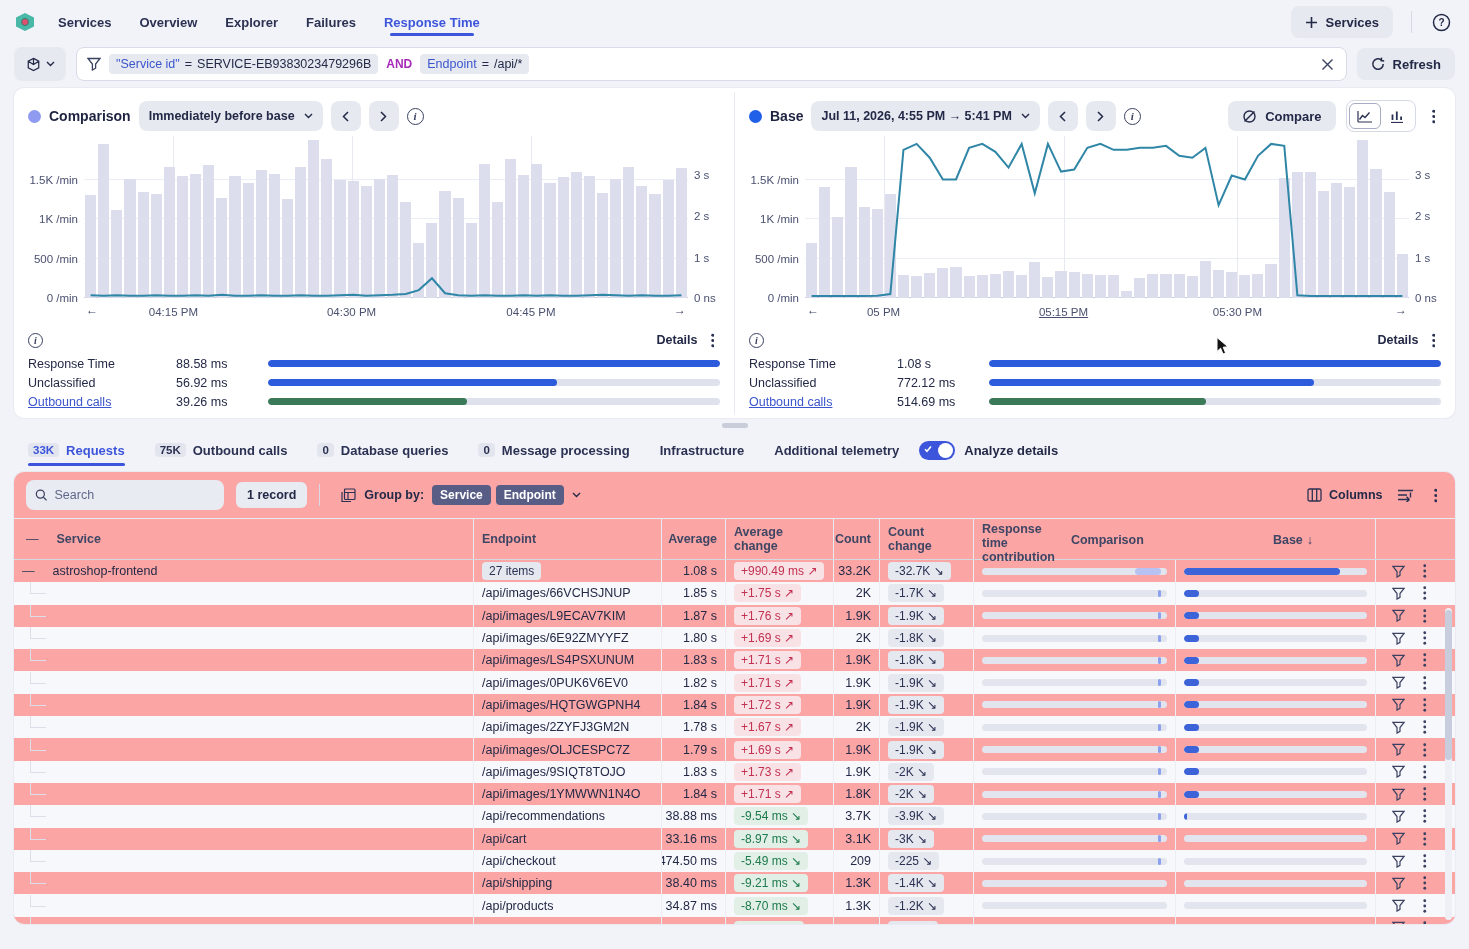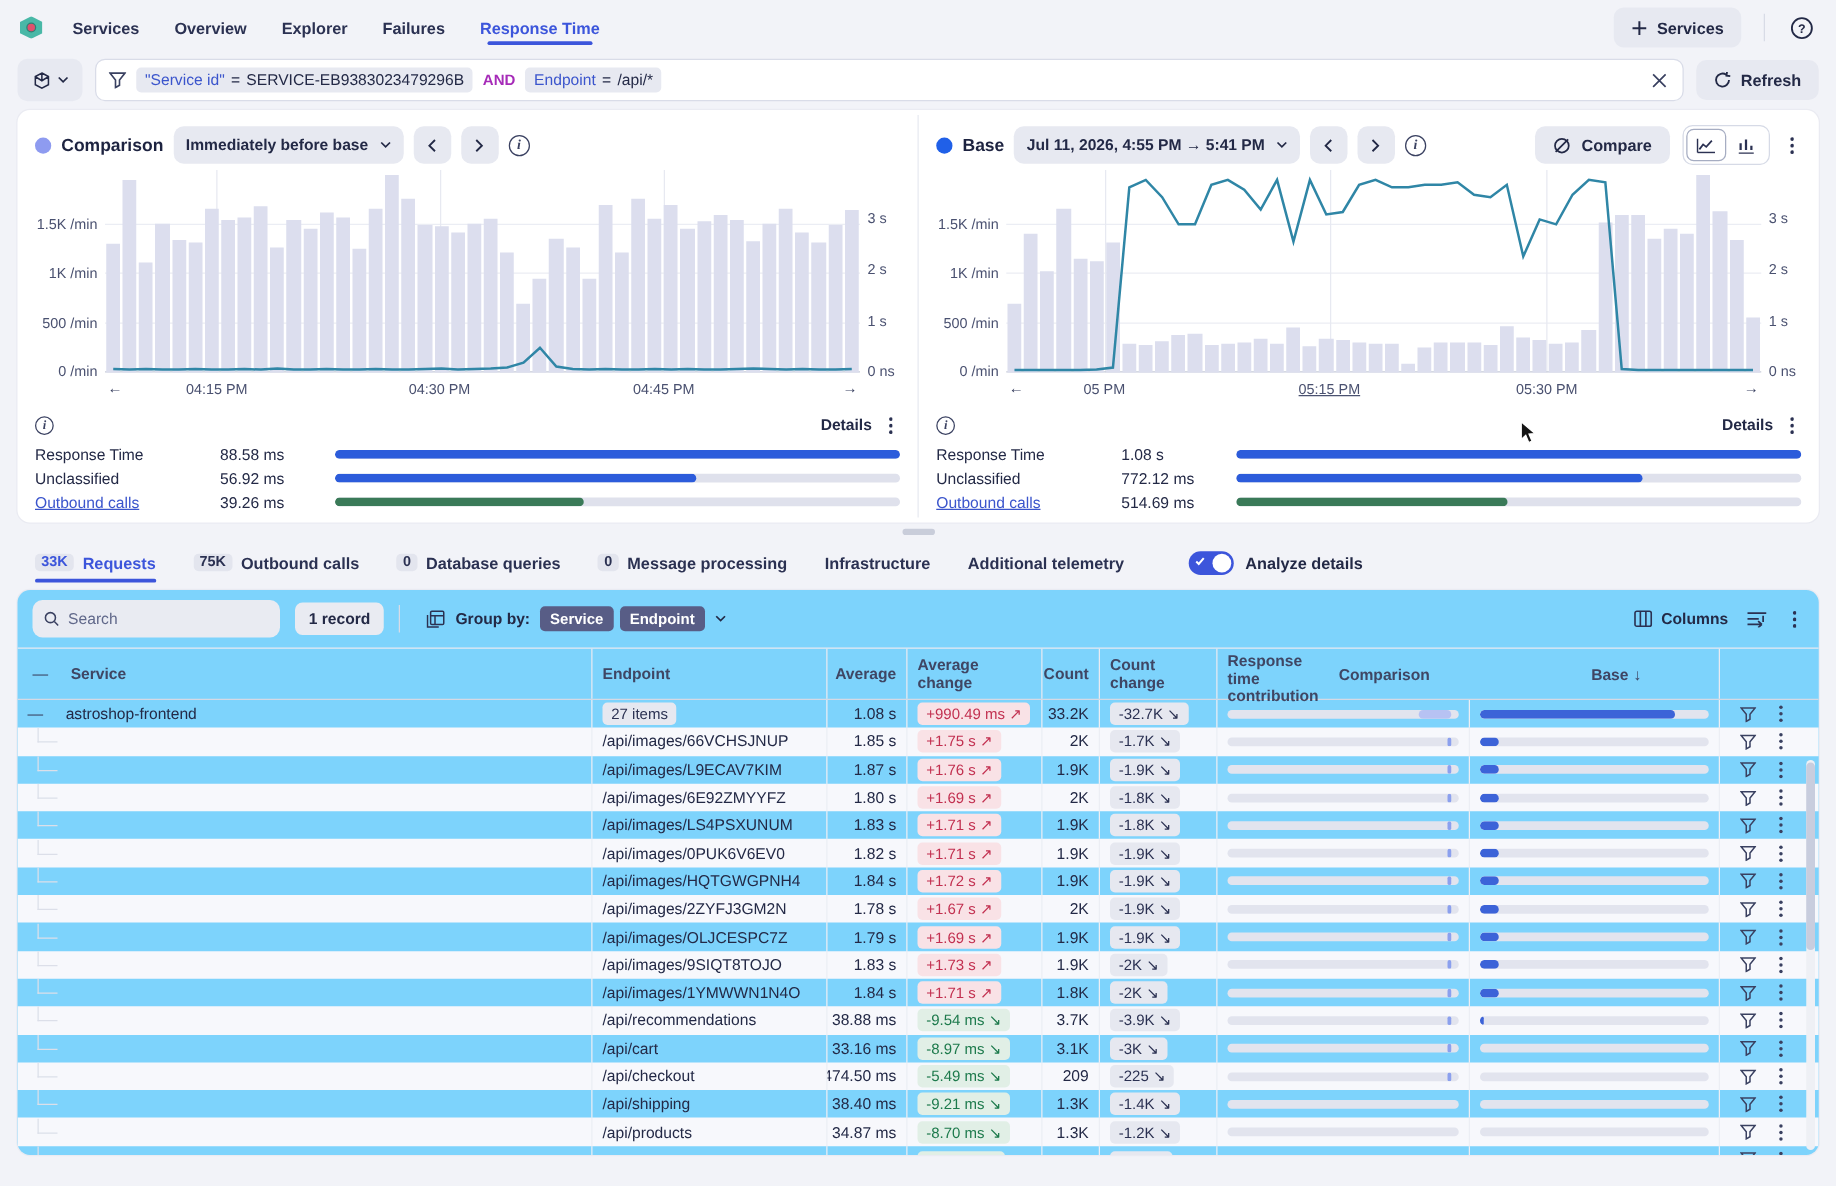--- a/index.html
+++ b/index.html
@@ -75,32 +75,32 @@
   .hs-row { display:flex; align-items:center; height:19px; font-size:12.5px; }
   .hs-label { width:148px; color:#232946; flex:none; }
   .hs-label.link { color:#3b55cc; text-decoration:underline; cursor:pointer; }
   .hs-value { width:92px; color:#232946; flex:none; }
   .hs-track { flex:1; height:7px; border-radius:4px; background:#dfe1ec; overflow:hidden; }
   .hs-fill { height:100%; border-radius:4px; }
 
   .section-handle { width:26px; height:5px; border-radius:3px; background:#c9cdda; margin:5px auto 0; cursor:row-resize; }
 
   
-  .tabsrow { height:44px; display:flex; align-items:center; padding:0 28px; gap:46px; }
+  .tabsrow { height:44px; display:flex; align-items:center; padding:0 28px; gap:14px; }
   .tab { display:flex; align-items:center; gap:7px; font-weight:700; color:#2b3152; position:relative; padding:10px 0; cursor:pointer; font-size:13px; }
   .tab .badge { background:#e3e5ee; border-radius:4px; padding:1px 5px; font-size:11.5px; }
   .tab.active { color:#3c55db; }
   .tab.active::after { content:""; position:absolute; left:0; right:0; bottom:2px; height:3px; border-radius:2px; background:#3c55db; }
   .toggle-wrap { display:flex; align-items:center; gap:9px; margin-left:6px; font-weight:700; }
   .toggle { width:36px; height:19px; border-radius:10px; background:#3c55db; position:relative; cursor:pointer; flex:none; }
   .toggle .knob { position:absolute; right:2px; top:2px; width:15px; height:15px; border-radius:50%; background:#fff; }
   .toggle .check { position:absolute; left:5px; top:4px; }
 
   
-  .table-card { margin:0 14px; background:#7dd3fc; border-radius:10px; height:452px; overflow:hidden; position:relative; box-shadow:0 0 0 1px rgba(40,50,90,0.04); }
+  .table-card { margin:0 14px; background:#fca5a5; border-radius:10px; height:452px; overflow:hidden; position:relative; box-shadow:0 0 0 1px rgba(40,50,90,0.04); }
   .toolbar { height:46px; display:flex; align-items:center; padding:0 12px; gap:12px; }
   .searchbox { width:198px; height:30px; background:#e9ebf2; border-radius:8px; display:flex; align-items:center; padding:0 9px; gap:7px; }
   .searchbox input { border:none; background:transparent; outline:none; font-family:inherit; font-size:12.5px; width:100%; color:#232946; }
   .searchbox input::placeholder { color:#60688a; }
   .record-chip { background:#e9ebf2; border:none; border-radius:6px; padding:6px 11px; font-weight:700; font-size:12.5px; color:#232946; font-family:inherit; cursor:pointer; }
   .tb-sep { width:1px; height:22px; background:#d8dbe6; }
   .groupby { display:flex; align-items:center; gap:8px; padding:5px 9px; border-radius:8px; cursor:pointer; }
   .groupby .gb-label { font-weight:700; font-size:12.5px; }
   .gchip { background:#585d86; color:#fff; border-radius:4px; padding:3px 8px; font-weight:700; font-size:12px; }
   .toolbar .spacer { flex:1; }

